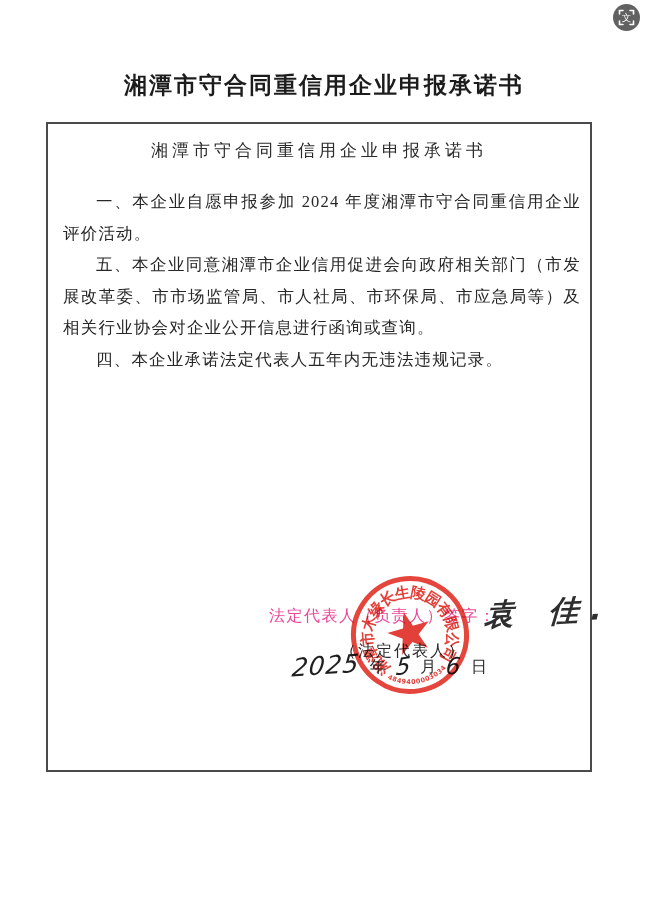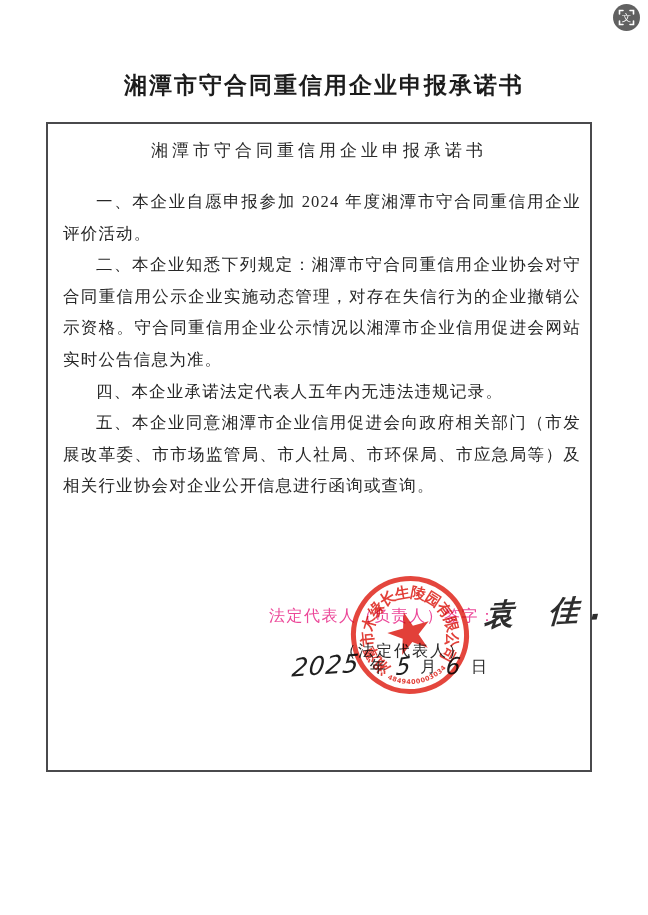--- a/index.html
+++ b/index.html
@@ -85,23 +85,22 @@
   </div>
 
   <div class="outer-title">湘潭市守合同重信用企业申报承诺书</div>
 
   <div class="doc-box">
 
     <div class="inner-title">湘潭市守合同重信用企业申报承诺书</div>
 
     <div class="body-text">
       <p>一、本企业自愿申报参加 2024 年度湘潭市守合同重信用企业评价活动。</p>
-      <p>二、本企业知悉下列规定：湘潭市守合同重信用企业协会对守合同重信用公示企业实施动态管理，对存在失信行为的企业撤销公示资格。守合同重信用企业公示情况以湘潭市企业信用促进会网站实时公告信息为准。</p>
+      <p>五、本企业同意湘潭市企业信用促进会向政府相关部门（市发展改革委、市市场监管局、市人社局、市环保局、市应急局等）及相关行业协会对企业公开信息进行函询或查询。</p>
       <p>四、本企业承诺法定代表人五年内无违法违规记录。</p>
-      <p>五、本企业同意湘潭市企业信用促进会向政府相关部门（市发展改革委、市市场监管局、市人社局、市环保局、市应急局等）及相关行业协会对企业公开信息进行函询或查询。</p>
     </div>
 
     <div class="sign-label">法定代表人（负责人）签字：</div>
 
     <div class="seal-label">（法定代表人）</div>
 
     <div class="signature-name hw">袁 佳.</div>
 
     <div class="date-line">
       <span class="hw hw-year">2025</span>

